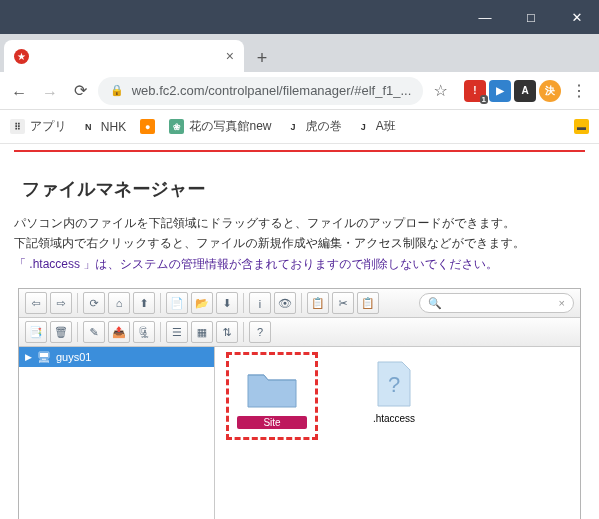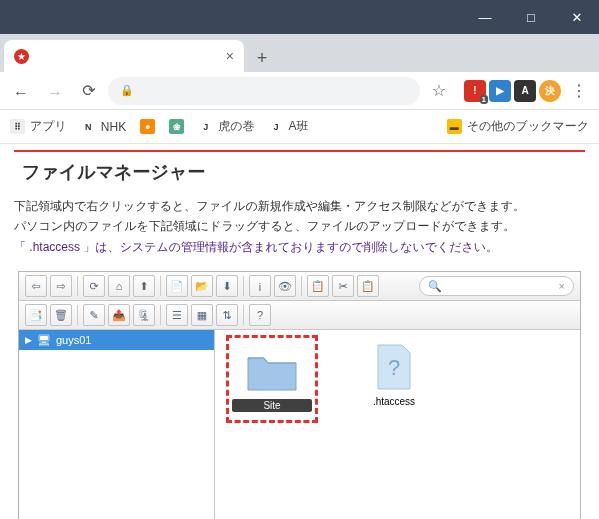--- a/index.html
+++ b/index.html
@@ -21,39 +21,39 @@
 .e-red{background:#d93025}.e-blue{background:#3182ce}.e-dark{background:#333}.e-orange{background:#f6a12e;border-radius:50%}
 .badge{position:relative}.badge::after{content:"1";position:absolute;bottom:-2px;right:-2px;background:#555;color:#fff;font-size:8px;border-radius:3px;padding:0 2px}
 .menu{color:#555;font-size:16px;padding:0 6px}
 .bmbar{height:34px;display:flex;align-items:center;padding:0 10px;gap:14px;border-bottom:1px solid #e5e5e5;font-size:12px;color:#444}
 .bm{display:flex;align-items:center;gap:5px}
 .bm-ico{width:15px;height:15px;display:inline-flex;align-items:center;justify-content:center;border-radius:2px;font-size:9px;font-weight:bold}
 .spacer{flex:1}
 .other{display:flex;align-items:center;gap:5px}
 .content{padding:0;height:calc(519px - 34px - 38px - 38px - 34px);overflow:hidden}
 .redline{height:2px;background:#e53030;margin:6px 14px 0}
-.h1{font-size:18px;font-weight:bold;color:#333;padding:8px 22px 12px}
+.h1{font-size:18px;font-weight:bold;color:#333;padding:25px 22px 12px}
 .desc{font-size:12px;color:#333;padding:0 14px;line-height:1.7}
 .warn{color:#4c1d95}
 .fm{margin:14px 18px 0;border:1px solid #b5b5b5}
 .tb{background:linear-gradient(#fdfdfd,#ececec);border-bottom:1px solid #c9c9c9;display:flex;align-items:center;padding:3px 6px;gap:3px}
 .tbtn{width:22px;height:22px;border:1px solid #c2c2c2;background:linear-gradient(#fff,#efefef);border-radius:2px;display:flex;align-items:center;justify-content:center;font-size:11px;color:#567}
 .tb-sep{width:1px;height:20px;background:#ccc;margin:0 2px}
 .search{margin-left:auto;background:#fff;border:1px solid #c5c5c5;border-radius:11px;height:20px;width:155px;display:flex;align-items:center;padding:0 8px;gap:6px;color:#999;font-size:11px}
 .tb2{background:linear-gradient(#fdfdfd,#ececec);border-bottom:1px solid #c9c9c9;display:flex;align-items:center;padding:3px 6px;gap:3px}
 .panes{display:flex;height:218px}
 .tree{width:196px;background:#fff;border-right:1px solid #c9c9c9}
 .tree-item{background:#3b8edb;color:#fff;height:20px;display:flex;align-items:center;padding:0 6px;font-size:11px;gap:5px}
 .tree-item .arrow{font-size:9px}
 .files{flex:1;background:#fff;display:flex;align-items:flex-start;padding:12px 18px;gap:44px}
 .file{width:78px;display:flex;flex-direction:column;align-items:center;gap:3px}
 .file-ico{width:58px;height:50px;display:flex;align-items:center;justify-content:center}
 .file-lbl{font-size:10px;text-align:center;padding:1px 6px;border-radius:2px}
 .file.selected{outline:3px dashed #e53030;outline-offset:4px;padding:4px}
-.file.selected .file-lbl{background:#404040;color:#fff;width:80px}
+.file.selected .file-lbl{background:#be185d;color:#fff;width:70px}
 </style>
 </head>
 <body>
 
 <div class="titlebar">
   <div class="wc">—</div>
   <div class="wc">□</div>
   <div class="wc">✕</div>
 </div>
 
@@ -64,20 +64,21 @@
   </div>
   <div class="newtab">+</div>
 </div>
 
 <div class="addrbar">
   <div class="navbtn">←</div>
   <div class="navbtn disabled">→</div>
   <div class="navbtn">⟳</div>
   <div class="url">
     <span class="lock">🔒</span>
+    <span>web.fc2.com/controlpanel/filemanager/#elf_f1_...</span>
   </div>
   <div class="navbtn">☆</div>
   <div class="exts">
     <div class="ext e-red badge">!</div>
     <div class="ext e-blue">▶</div>
     <div class="ext e-dark">A</div>
     <div class="ext e-orange">決</div>
   </div>
   <div class="menu">⋮</div>
 </div>
@@ -89,42 +90,42 @@
     </div>
   <div class="bm">
       <span class="bm-ico" style="color:#333">N</span>
       <span>NHK</span>
     </div>
   <div class="bm">
       <span class="bm-ico" style="background:#f80;color:#fff">●</span>
     </div>
   <div class="bm">
       <span class="bm-ico" style="background:#5a8;color:#fff">❀</span>
+      <span>花の写真館new</span>
     </div>
   <div class="bm">
       <span class="bm-ico" style="color:#333">J</span>
       <span>虎の巻</span>
     </div>
   <div class="bm">
       <span class="bm-ico" style="color:#333">J</span>
       <span>A班</span>
     </div>
   <div class="spacer"></div>
   <div class="other">
       <span class="bm-ico" style="background:#fbbc04">▬</span>
-      <span>その他のブックマーク</span>
     </div>
 </div>
 
 <div class="content">
   <div class="redline"></div>
   <div class="h1">ファイルマネージャー</div>
   <div class="desc">
+    <div>パソコン内のファイルを下記領域にドラッグすると、ファイルのアップロードができます。</div>
     <div>下記領域内で右クリックすると、ファイルの新規作成や編集・アクセス制限などができます。</div>
-    <div>パソコン内のファイルを下記領域にドラッグすると、ファイルのアップロードができます。</div>
     <div class="warn">「 .htaccess 」は、システムの管理情報が含まれておりますので削除しないでください。</div>
   </div>
 
   <div class="fm">
     <div class="tb">
       <div class="tbtn">⇦</div>
       <div class="tbtn">⇨</div>
       <div class="tb-sep"></div>
       <div class="tbtn">⟳</div>
       <div class="tbtn">⌂</div>

